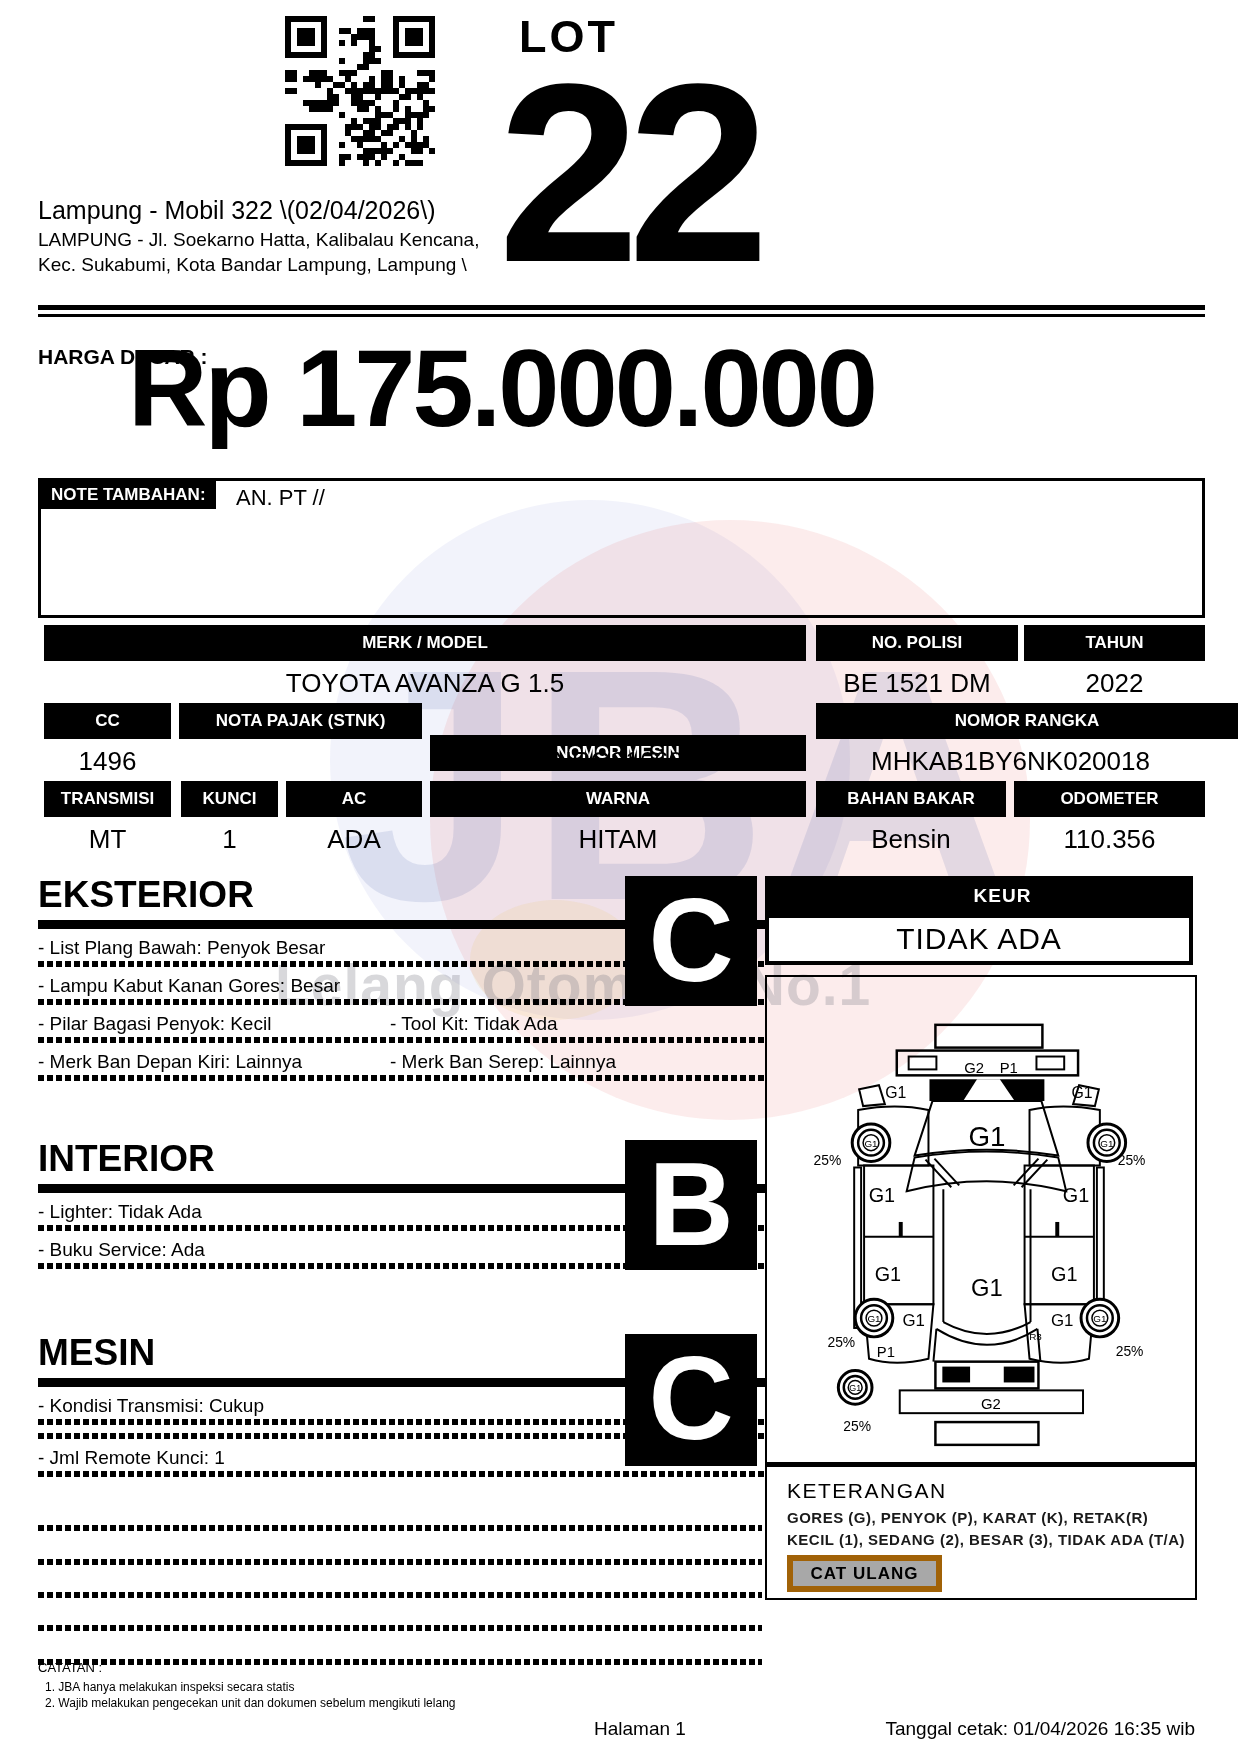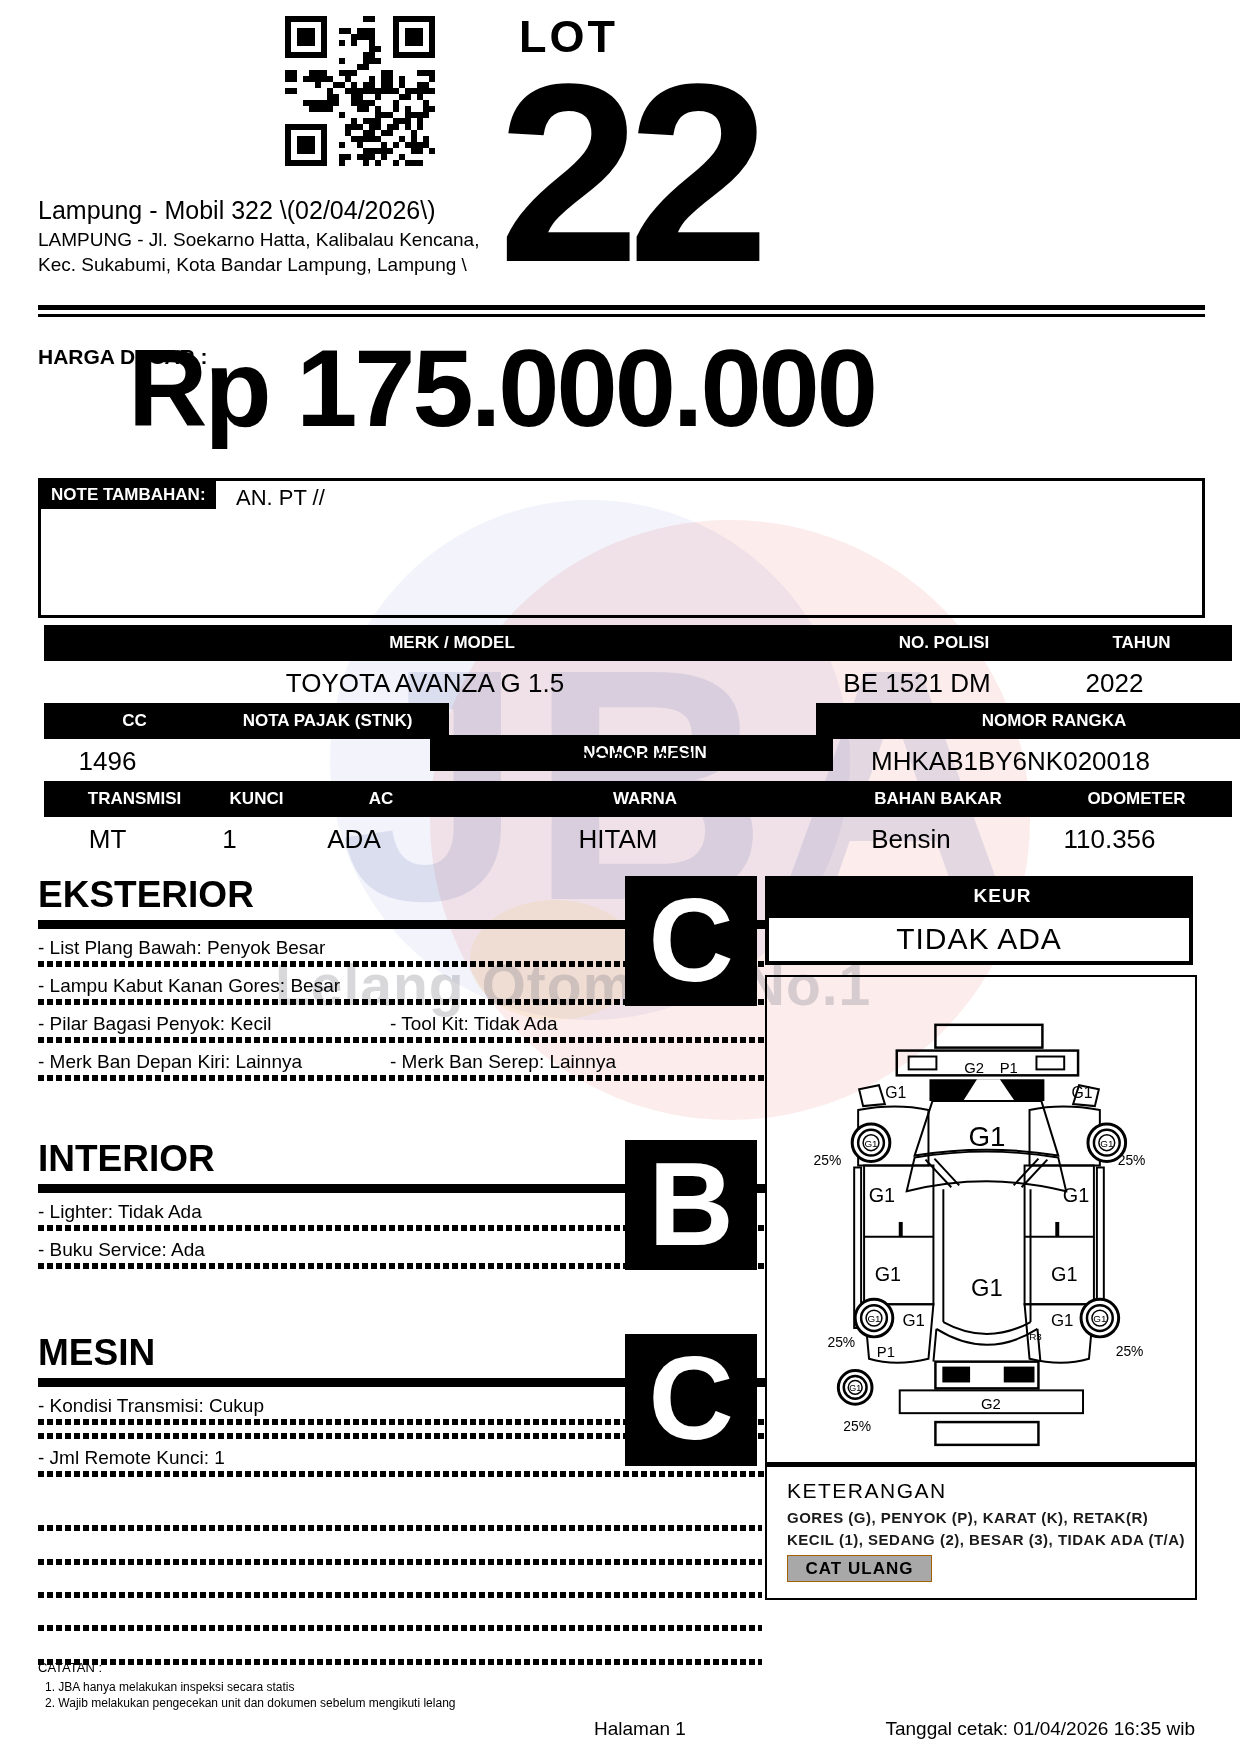--- a/index.html
+++ b/index.html
@@ -19,21 +19,21 @@
   .h-title{font-size:25px;line-height:26px;}
   .h-addr{font-size:19px;line-height:25px;}
   .dbl-rule{height:4px;border-top:5px solid #000;border-bottom:3px solid #000;}
   .price-label{font-size:21px;font-weight:bold;}
   .price-value{font-size:110px;font-weight:bold;letter-spacing:-3px;line-height:120px;white-space:nowrap;}
   
   .note-box{border:3px solid #000;}
   .note-label{background:#000;color:#fff;font-weight:bold;font-size:17px;padding:4px 10px;display:inline-block;}
   .note-value{font-size:22px;}
   
-  .bar{background:#000;color:#fff;font-weight:bold;font-size:17px;line-height:36px;height:36px;text-align:center;padding-left:27px;}
+  .bar{background:#000;color:#fff;font-weight:bold;font-size:17px;line-height:36px;height:36px;text-align:center;}
   .val{font-size:26px;line-height:40px;text-align:center;white-space:nowrap;}
   
   .shead{font-size:37px;font-weight:bold;line-height:42px;margin-bottom:4px;}
   .srule{height:9px;background:#000;}
   .sec-row{margin-top:8px;}
   .sec-line{font-size:19px;line-height:22px;height:22px;white-space:nowrap;}
   .sec-col{display:inline-block;}
   .col-fixed{width:352px;}
   .dots{height:6px;margin-top:2px;background-image:repeating-linear-gradient(90deg,#000 0 6px,rgba(0,0,0,0) 6px 9px);}
   .grade-box{background:#000;color:#fff;text-align:center;}
@@ -42,21 +42,21 @@
   .keur{background:#000;}
   .keur-label{color:#fff;font-weight:bold;font-size:19px;line-height:40px;text-align:center;letter-spacing:1px;margin-left:47px;}
   .keur-value{position:absolute;left:4px;top:42px;right:4px;bottom:4px;background:#fff;color:#000;
               font-size:30px;line-height:42px;text-align:center;letter-spacing:1px;}
   .diagram-box{border:2px solid #000;}
   .diagram-box svg text{font-family:"Liberation Sans","DejaVu Sans",sans-serif;fill:#000;}
   
   .ket-box{border:2px solid #000;border-top-width:5px;}
   .ket-title{font-size:21px;letter-spacing:1.5px;}
   .ket-line{font-size:15px;font-weight:bold;letter-spacing:.5px;color:#1a1a1a;}
-  .ket-badge{background:#a8a8a8;border:1px solid #a16207;color:#000;font-weight:bold;font-size:17px;
+  .ket-badge{background:#a8a8a8;border:6px solid #a16207;color:#000;font-weight:bold;font-size:17px;
              text-align:center;line-height:25px;letter-spacing:1px;}
   
   .cat-title{font-size:13px;}
   .cat-item{font-size:12px;line-height:16px;}
   .foot{font-size:19px;}
 </style>
 </head>
 <body>
 
 <div class="page">

